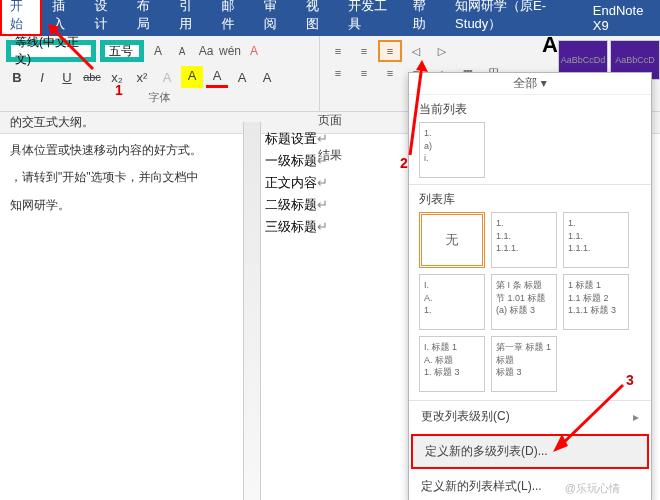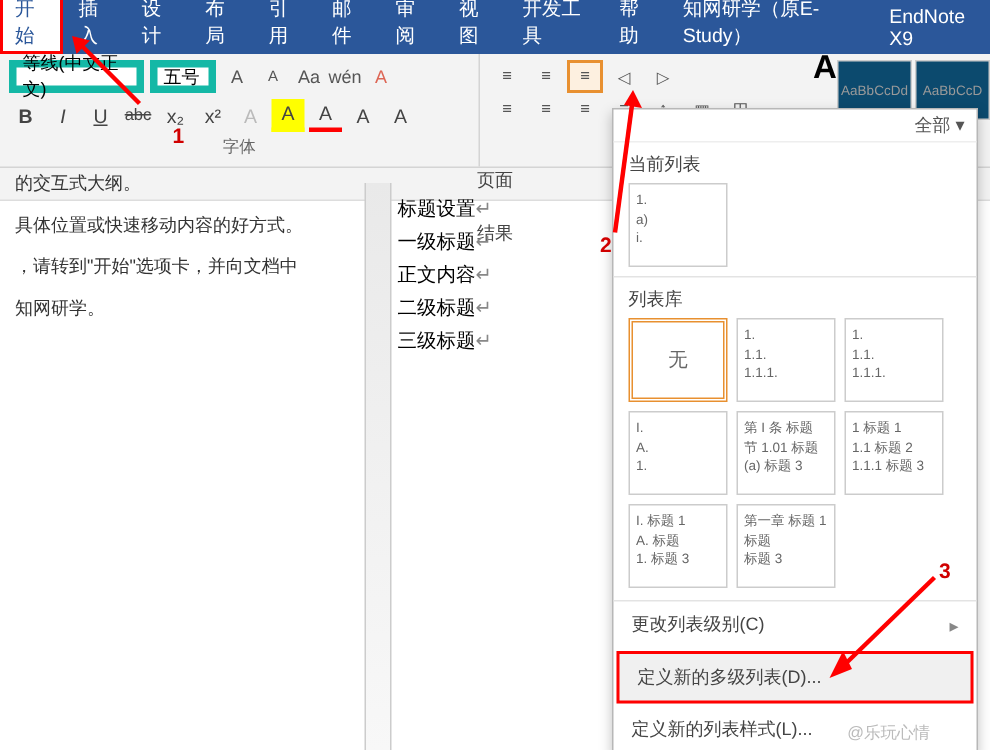--- a/index.html
+++ b/index.html
@@ -20,36 +20,36 @@
 .row2 { display: flex; gap: 3px; align-items: center; margin-top: 4px; }
 .fmt { width: 22px; height: 22px; display: inline-flex; align-items: center; justify-content: center; font-size: 13px; color: #444; }
 .group-label { text-align: center; font-size: 11px; color: #666; margin-top: 2px; }
 
 .para-group { padding: 4px 6px; }
 .para-row { display: flex; gap: 2px; }
 .pbtn { width: 24px; height: 22px; display: inline-flex; align-items: center; justify-content: center; font-size: 11px; color: #555; border: 1px solid transparent; }
 .pbtn.highlighted { border: 2px solid #e89030; background: #fdf0e0; }
 
 .styles-prev { position: absolute; right: 0; top: 4px; display: flex; gap: 2px; }
-.style-box { width: 50px; height: 40px; border: 1px solid #ccc; background: #0c4a6e; font-size: 9px; display: flex; align-items: center; justify-content: center; color: #999; }
+.style-box { width: 50px; height: 40px; border: 1px solid #ccc; background: #4c1d95; font-size: 9px; display: flex; align-items: center; justify-content: center; color: #999; }
 
 .subbar { height: 22px; background: #f3f3f3; border-bottom: 1px solid #ddd; display: flex; align-items: center; padding: 0 10px; gap: 18px; font-size: 12px; color: #444; flex-direction: column; }
 
 .doc-area { position: absolute; left: 0; top: 104px; width: 240px; padding: 8px 10px; font-size: 12px; color: #333; line-height: 1.8; }
 .doc-area p { margin-bottom: 6px; }
 
 .ruler-v { position: absolute; left: 243px; top: 122px; width: 18px; height: 378px; background: linear-gradient(#e9e9e9,#f8f8f8); border-left: 1px solid #ccc; border-right: 1px solid #ccc; }
 
 .content { position: absolute; left: 265px; top: 130px; font-size: 13px; }
 .content div { margin-bottom: 4px; }
 .bracket { color: #888; }
 
 
 .dropdown { position: absolute; left: 408px; top: 72px; width: 244px; background: #fff; border: 1px solid #b7b7b7; box-shadow: 0 3px 8px rgba(0,0,0,.25); }
-.dd-top { display: flex; justify-content: flex-end; padding: 2px 8px; font-size: 12px; color: #555; border-bottom: 1px solid #eee; }
+.dd-top { display: flex; justify-content: center; padding: 2px 8px; font-size: 12px; color: #555; border-bottom: 1px solid #eee; }
 .dd-section-title { font-size: 12px; padding: 6px 10px 4px; color: #444; }
 .dd-current { padding: 0 10px 6px; }
 .preview-box { width: 66px; height: 56px; border: 1px solid #ccc; background: #fff; font-size: 9px; padding: 4px; color: #666; line-height: 1.4; }
 .dd-grid { display: flex; flex-wrap: wrap; gap: 6px; padding: 0 10px 8px; }
 .preview-box.none { border: 3px double #e89030; display: flex; align-items: center; justify-content: center; font-size: 13px; color: #666; }
 .dd-sep { border-top: 1px solid #e3e3e3; }
 .dd-footer-item { padding: 7px 12px; font-size: 12px; color: #444; display: flex; align-items: center; }
 .dd-footer-item.hl { border: 2px solid red; background: #f0f0f0; margin: 2px; }
 .chev { margin-left: auto; color: #888; }
 

